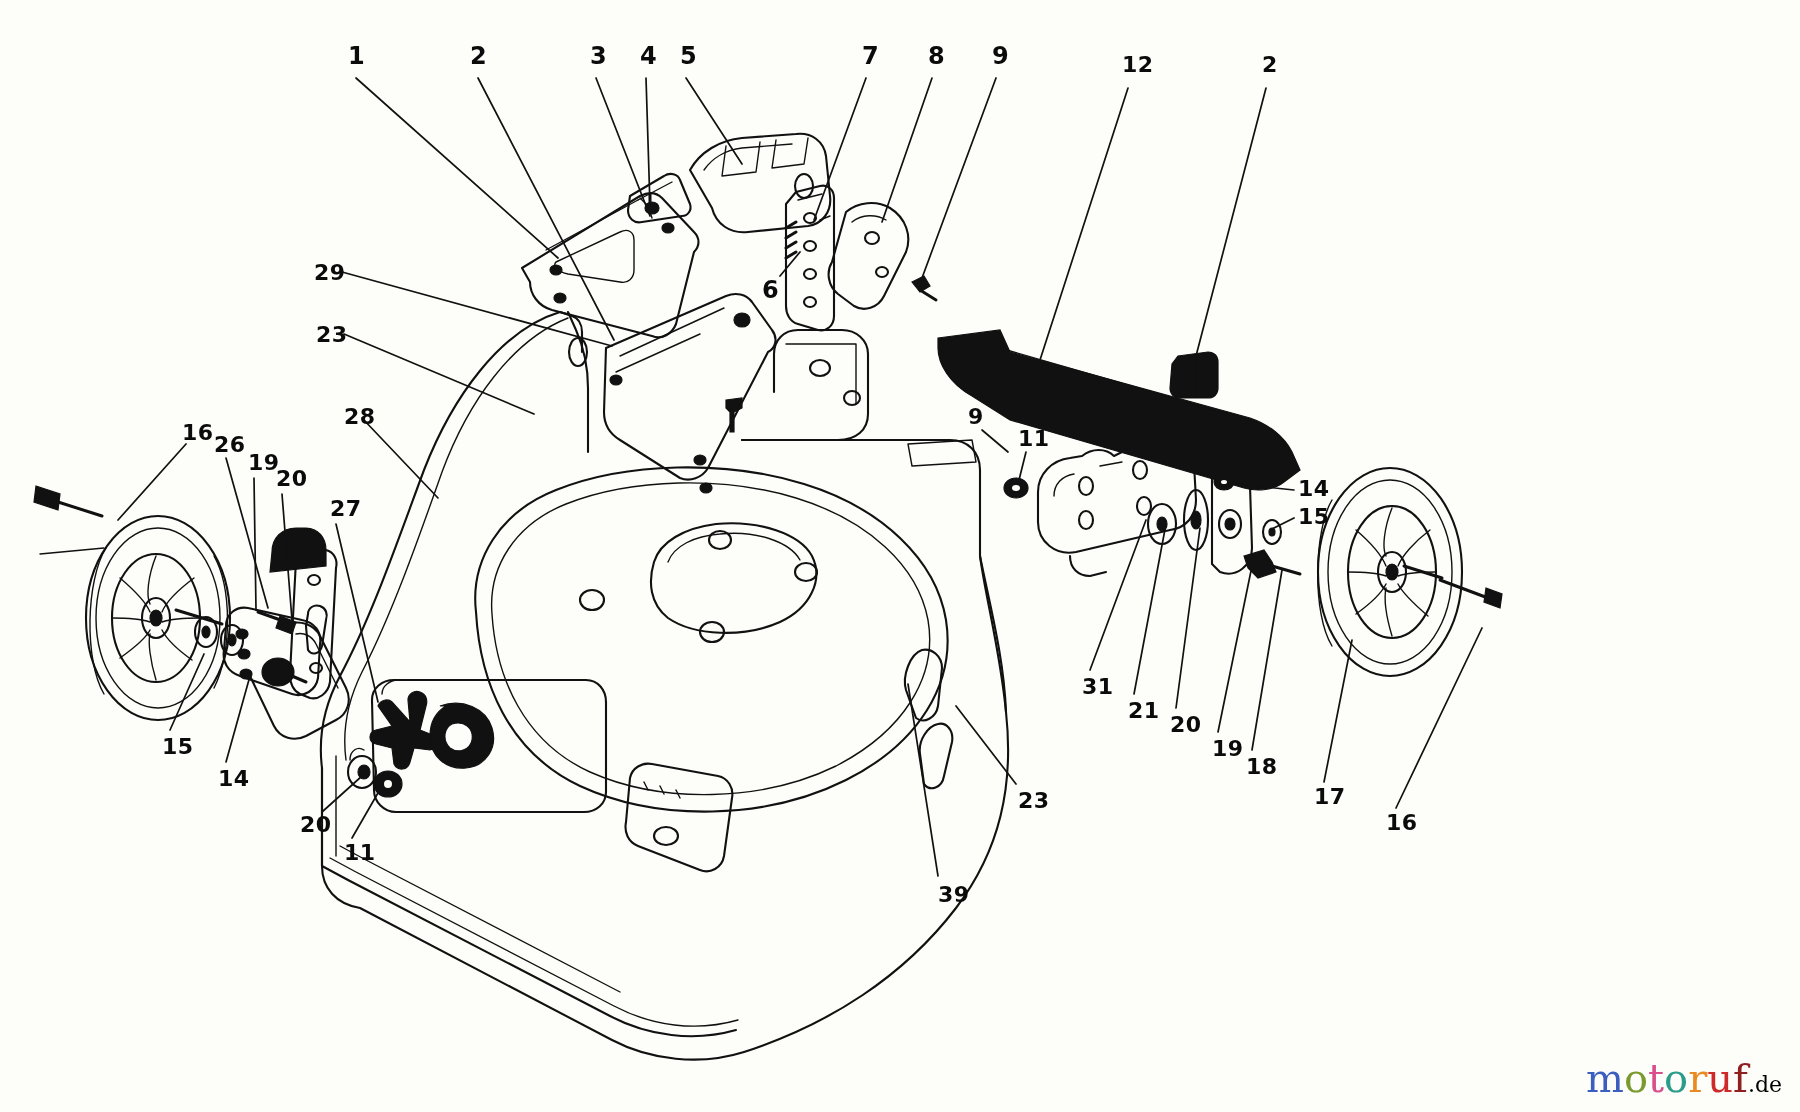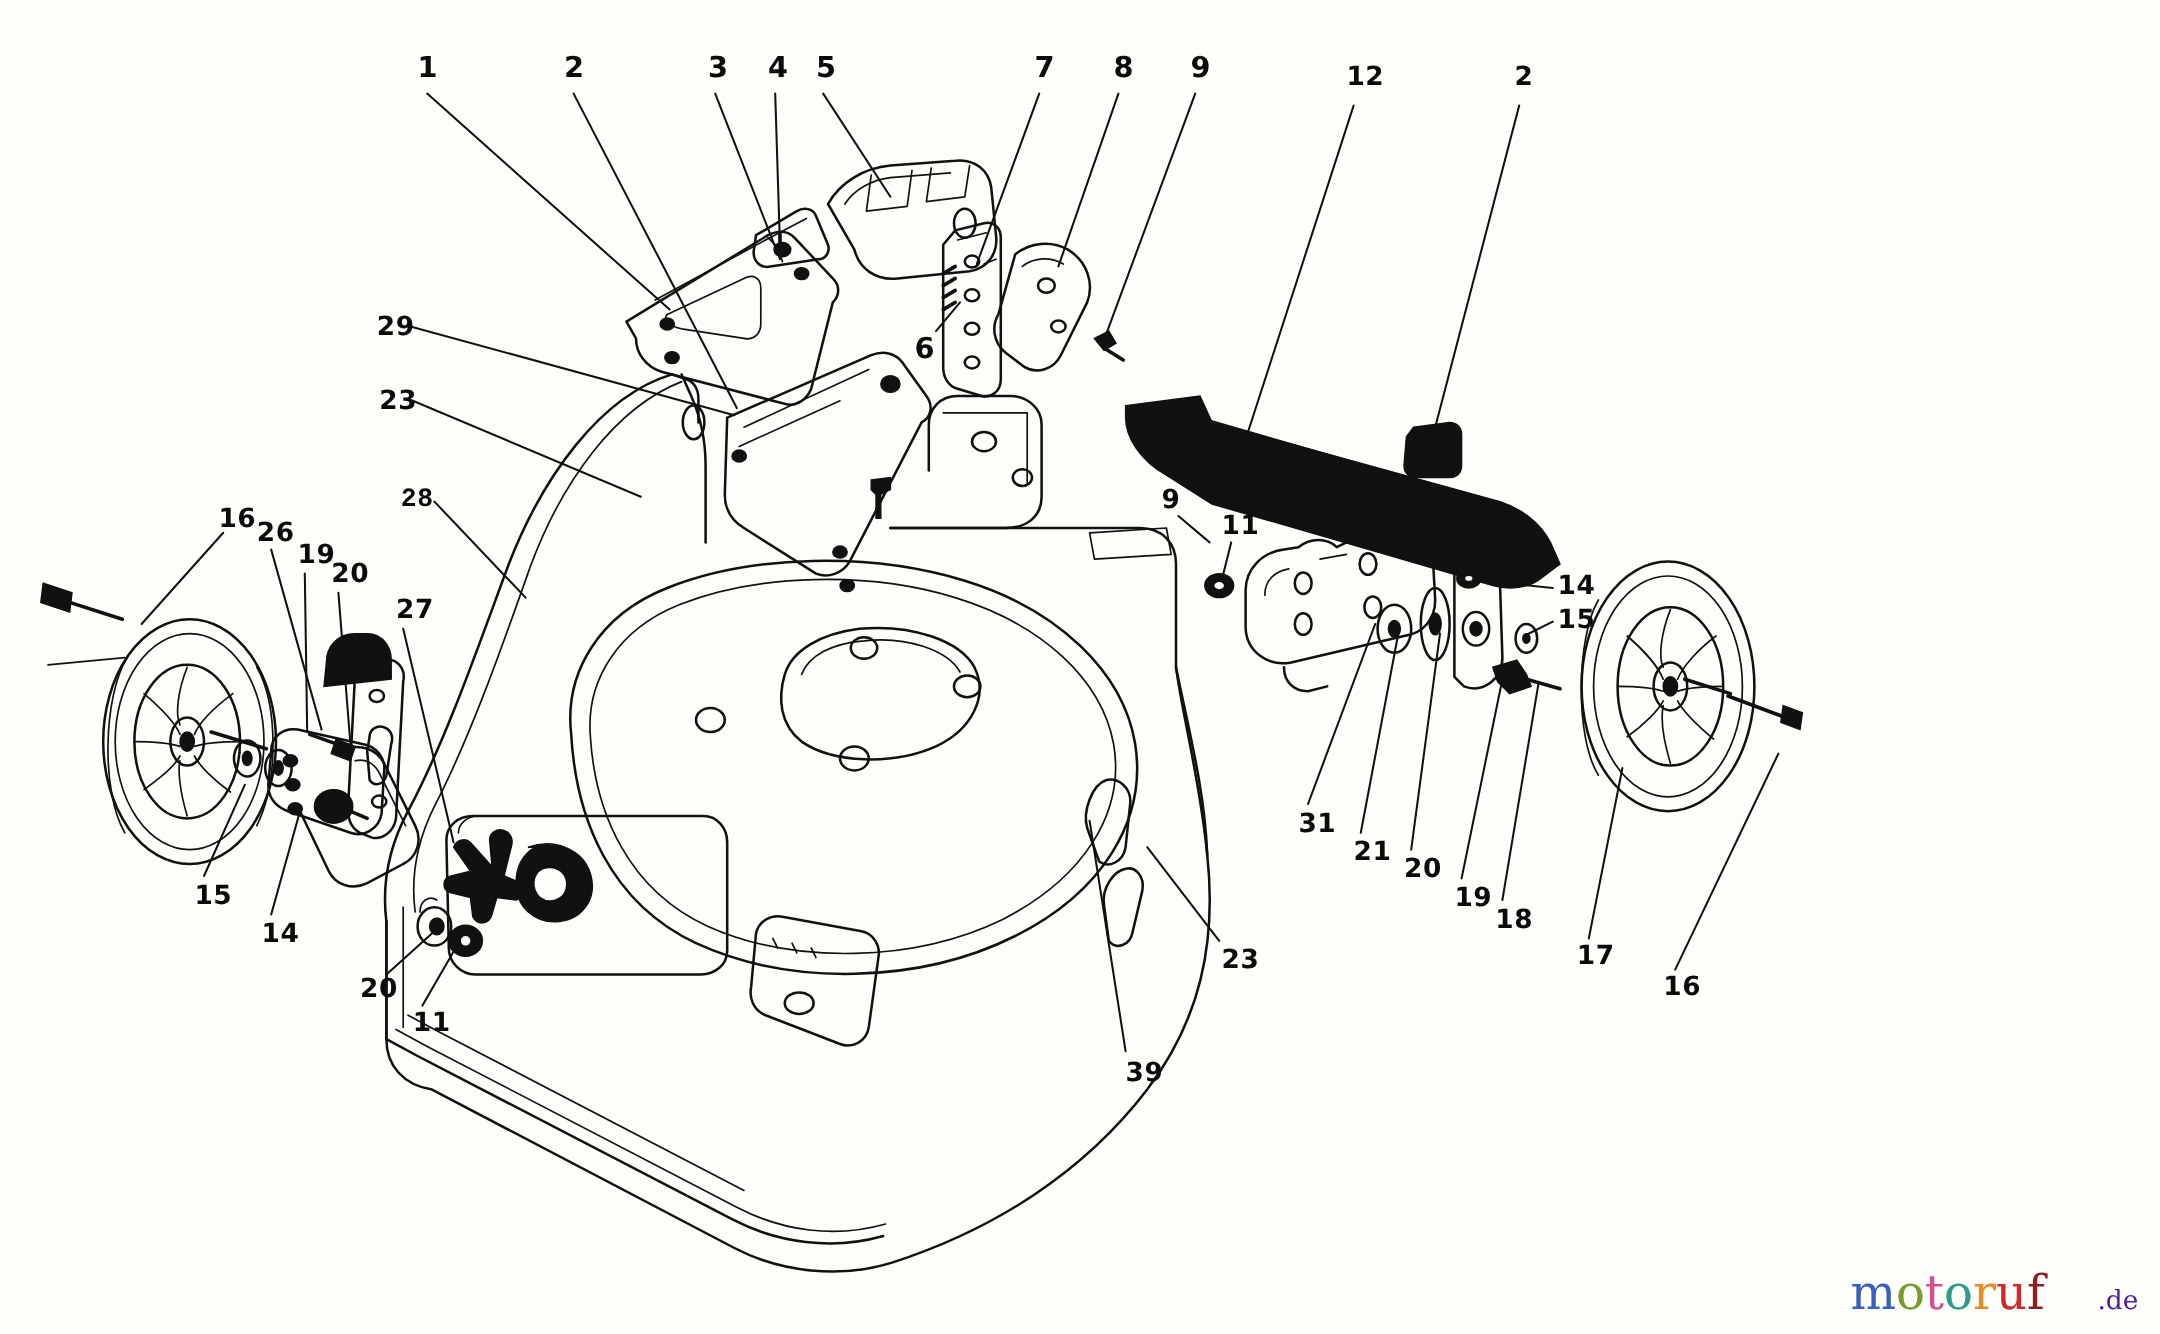--- a/index.html
+++ b/index.html
@@ -29,21 +29,21 @@
   #watermark{
     position:absolute;
     right:18px;bottom:14px;
     font-family:"DejaVu Serif", serif;
     font-size:40px;
     line-height:1;
     white-space:nowrap;
     user-select:none;
   }
   #watermark span{display:inline-block;}
-  #watermark .suffix{font-size:22px;color:#4c1d95;font-family:"DejaVu Serif",serif;margin-left:44px;}
+  #watermark .suffix{font-size:22px;color:#000000;font-family:"DejaVu Serif",serif;}
 </style>
 </head>
 <body>
 
 <div id="stage">
 
   <svg id="diagram" viewBox="0 0 1800 1112" aria-hidden="true">
     <defs>
       <style>
         .ln{fill:none;stroke:#111;stroke-width:2.1;stroke-linecap:round;stroke-linejoin:round;}
@@ -434,21 +434,21 @@
       <div class="callout" style="left: 1082px; top: 676px;">31</div>
       <div class="callout" style="left: 1018px; top: 790px;">23</div>
       <div class="callout" style="left: 938px; top: 884px;">39</div>
       <div class="callout" style="left: 300px; top: 814px;">20</div>
       <div class="callout" style="left: 344px; top: 842px;">11</div>
       <div class="callout" style="left: 214px; top: 434px;">26</div>
       <div class="callout" style="left: 182px; top: 422px;">16</div>
       <div class="callout" style="left: 248px; top: 452px;">19</div>
       <div class="callout" style="left: 276px; top: 468px;">20</div>
       <div class="callout" style="left: 330px; top: 498px;">27</div>
-      <div class="callout" style="left: 334px; top: 406px; font-family: Liberation Mono, monospace;">28</div>
+      <div class="callout" style="left: 344px; top: 406px;">28</div>
       <div class="callout" style="left: 314px; top: 262px; text-align: center;">29</div>
       <div class="callout" style="left: 316px; top: 324px;">23</div>
       <div class="callout" style="left: 162px; top: 736px;">15</div>
       <div class="callout" style="left: 218px; top: 768px;">14</div>
     </div>
 
   <div id="watermark"><span style="color: rgb(58, 95, 190);">m</span><span style="color: rgb(122, 154, 46);">o</span><span style="color: rgb(217, 79, 142);">t</span><span style="color: rgb(42, 156, 138);">o</span><span style="color: rgb(233, 138, 34);">r</span><span style="color: rgb(207, 42, 42);">u</span><span style="color: rgb(142, 32, 32);">f</span><span class="suffix">.de</span></div>
 
 </div>
 

